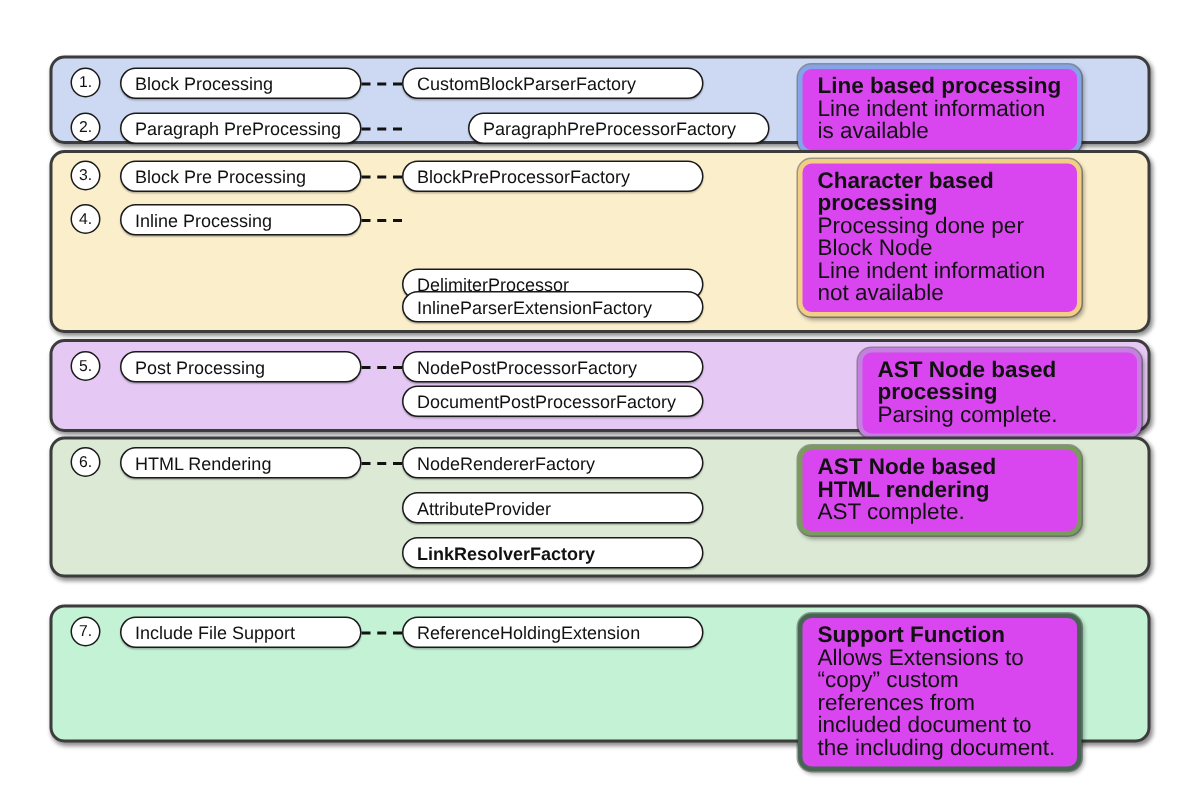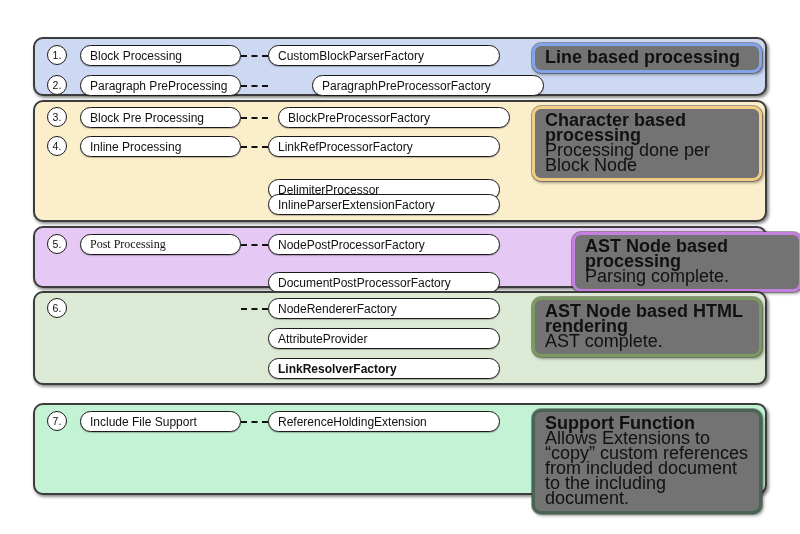--- a/index.html
+++ b/index.html
@@ -23,32 +23,32 @@
   .pill{
     position:absolute;height:21px;background:#fff;
     border:1.5px solid #1a1a1a;border-radius:11px;
     box-sizing:border-box;
     display:flex;align-items:center;
     padding:0 6px 0 9px;
     font-size:12px;white-space:nowrap;overflow:hidden;
     box-shadow:0 1px 1px rgba(0,0,0,0.25);
   }
   .pill.stage{left:45px;width:161px;}
-  .pill.item{left:233px;width:232px;}
+  .pill.item{left:233px;width:201px;}
   .dash{
     position:absolute;left:206px;width:27px;height:0;
     border-top:2px dashed #111;
   }
   .note{
-    position:absolute;left:497px;width:230px;
-    background:#737373;border:3px solid #888;border-radius:9px;
+    position:absolute;left:497px;width:189px;
+    background:#d946ef;border:3px solid #888;border-radius:9px;
     box-sizing:border-box;
     padding:4px 10px 5px 10px;
     box-shadow:0 0 0 1px rgba(50,50,50,0.45), 1.5px 2px 3px rgba(0,0,0,0.35);
-    font-size:18px;line-height:15px;
+    font-size:15px;line-height:15px;
   }
   .note .title{font-weight:bold;}
 </style>
 </head>
 <body>
 
 <div id="canvas">
 
   <div class="band" style="top: 37px; height: 59px; background-color: rgb(205, 217, 242);">
     <div class="num-circle" style="top:6px;">1.</div>
@@ -56,60 +56,62 @@
     <div class="dash" style="top:16px;"></div>
     <div class="pill item" style="top:6px;">CustomBlockParserFactory</div>
 
     <div class="num-circle" style="top:36px;">2.</div>
     <div class="pill stage" style="top:36px;">Paragraph PreProcessing</div>
     <div class="dash" style="top:46px;"></div>
     <div class="pill item" style="top:36px;margin-left:44px;">ParagraphPreProcessorFactory</div>
 
     <div class="note" style="top: 4px; border-color: rgb(132, 163, 232);">
       <div class="title">Line based processing</div>
+      <div>Line indent information is available</div>
     </div>
   </div>
 
   <div class="band" style="top: 100px; height: 122px; background-color: rgb(251, 238, 203);">
     <div class="num-circle" style="top:5px;">3.</div>
     <div class="pill stage" style="top:5px;">Block Pre Processing</div>
     <div class="dash" style="top:15px;"></div>
-    <div class="pill item" style="top:5px;margin-left:10px;">BlockPreProcessorFactory</div>
+    <div class="pill item" style="top:5px;">BlockPreProcessorFactory</div>
 
     <div class="num-circle" style="top:34px;">4.</div>
     <div class="pill stage" style="top:34px;">Inline Processing</div>
     <div class="dash" style="top:44px;"></div>
-    <div class="pill item" style="top:34px;">LinkRefProcessorFactory</div>
 
     <div class="pill item" style="top:77px;text-decoration:underline;">DelimiterProcessor</div>
 
     <div class="pill item" style="top:92px;">InlineParserExtensionFactory</div>
 
     <div class="note" style="top: 4px; border-color: rgb(242, 205, 133);">
       <div class="title">Character based processing</div>
       <div>Processing done per Block Node</div>
+      <div>Line indent information not available</div>
     </div>
   </div>
 
   <div class="band" style="top: 226px; height: 62px; background-color: rgb(229, 200, 244);">
     <div class="num-circle" style="top:6px;">5.</div>
-    <div class="pill stage" style="top:6px;font-family:Liberation Serif, serif;">Post Processing</div>
+    <div class="pill stage" style="top:6px;">Post Processing</div>
     <div class="dash" style="top:16px;"></div>
     <div class="pill item" style="top:6px;">NodePostProcessorFactory</div>
 
-    <div class="pill item" style="top:44px;">DocumentPostProcessorFactory</div>
+    <div class="pill item" style="top:29px;">DocumentPostProcessorFactory</div>
 
     <div class="note" style="top: 4px; border-color: rgb(196, 127, 224); margin-left: 40px;">
       <div class="title">AST Node based processing</div>
       <div>Parsing complete.</div>
     </div>
   </div>
 
   <div class="band" style="top: 291px; height: 94px; background-color: rgb(220, 234, 213);">
     <div class="num-circle" style="top:5px;">6.</div>
+    <div class="pill stage" style="top:5px;">HTML Rendering</div>
     <div class="dash" style="top:15px;"></div>
     <div class="pill item" style="top:5px;">NodeRendererFactory</div>
 
     <div class="pill item" style="top:35px;">AttributeProvider</div>
 
     <div class="pill item" style="top:65px;font-weight:bold;">LinkResolverFactory</div>
 
     <div class="note" style="top: 4px; border-color: rgb(123, 154, 94);">
       <div class="title">AST Node based HTML rendering</div>
       <div>AST complete.</div>

